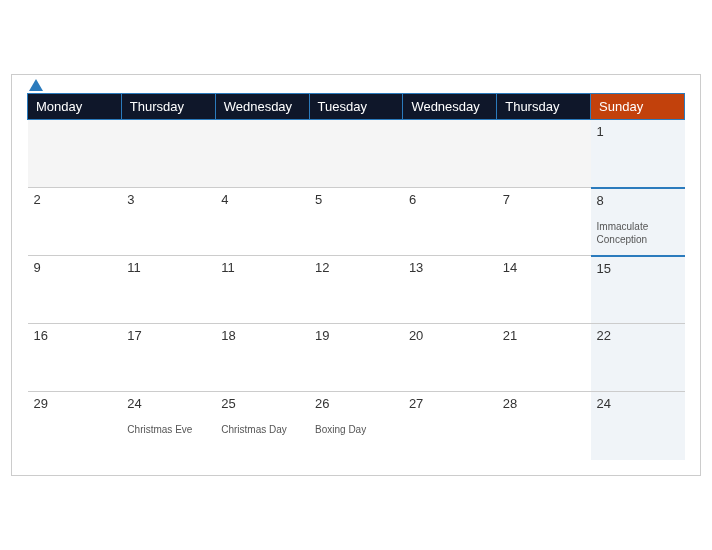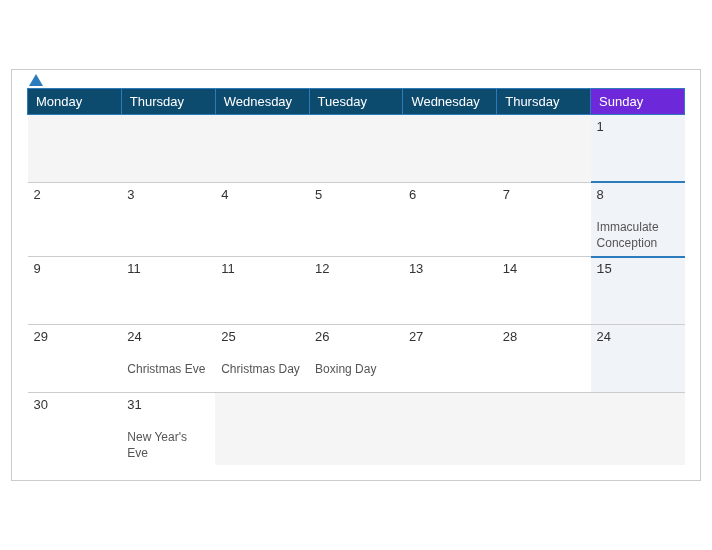--- a/index.html
+++ b/index.html
@@ -68,21 +68,21 @@
       position: absolute;
       right: 0;
       font-size: 14px;
       color: #333;
     }
     .calendar-grid {
       width: 100%;
       border-collapse: collapse;
     }
     .calendar-grid thead tr th {
-      background: #0c4a6e;
+      background: #0f172a;
       color: #fff;
       padding: 5px 8px;
       font-size: 13px;
       font-weight: normal;
       text-align: left;
       border: 1px solid #2b7bbd;
     }
     .calendar-grid tbody tr td {
       vertical-align: top;
       padding: 4px 6px;
@@ -96,23 +96,23 @@
     .calendar-grid tbody tr td.weekend-sunday {
       background: #f0f4f8;
     }
     .calendar-grid tbody tr td .day-num {
       display: block;
       font-size: 13px;
       color: #333;
     }
     .calendar-grid tbody tr td .holiday-name {
       display: block;
-      font-size: 12px;
+      font-size: 10px;
       color: #555;
-      margin-top: 18px;
+      margin-top: 12px;
       line-height: 1.3;
     }
     .empty-cell {
       background: #f5f5f5 !important;
     }
   </style>
 </head>
 <body>
 
 <div class="calendar-wrapper">
@@ -130,21 +130,21 @@
 
   <table class="calendar-grid">
     <thead>
       <tr>
       <th>Monday</th>
           <th>Thursday</th>
           <th>Wednesday</th>
           <th>Tuesday</th>
           <th>Wednesday</th>
           <th>Thursday</th>
-          <th style="background: #6d28d9;">Sunday</th>
+          <th style="background: #c2410c;">Sunday</th>
         </tr>
     </thead>
     <tbody>
     <tr>
           <td class="empty-cell"></td>
           <td class="empty-cell"></td>
           <td class="empty-cell"></td>
           <td class="empty-cell"></td>
           <td class="empty-cell"></td>
           <td class="empty-cell"></td>
@@ -188,22 +188,45 @@
           </td>
           <td>
             <span class="day-num">12</span>
           </td>
           <td>
             <span class="day-num">13</span>
           </td>
           <td>
             <span class="day-num">14</span>
           </td>
-          <td class="weekend-sunday" style="border-top: 2px solid rgb(43, 123, 189); font-family: Liberation Mono, monospace;">
+          <td class="weekend-sunday" style="border-top: 2px solid rgb(43, 123, 189);">
             <span class="day-num">15</span>
+          </td>
+        </tr>
+        <tr>
+          <td>
+            <span class="day-num">16</span>
+          </td>
+          <td>
+            <span class="day-num">17</span>
+          </td>
+          <td>
+            <span class="day-num">18</span>
+          </td>
+          <td>
+            <span class="day-num">19</span>
+          </td>
+          <td>
+            <span class="day-num">20</span>
+          </td>
+          <td>
+            <span class="day-num">21</span>
+          </td>
+          <td class="weekend-sunday">
+            <span class="day-num">22</span>
           </td>
         </tr>
         <tr>
           <td>
             <span class="day-num">29</span>
           </td>
           <td>
             <span class="day-num">24</span>
             <span class="holiday-name">Christmas Eve</span>
           </td>
@@ -217,30 +240,16 @@
           </td>
           <td>
             <span class="day-num">27</span>
           </td>
           <td>
             <span class="day-num">28</span>
           </td>
           <td class="weekend-sunday">
             <span class="day-num">24</span>
           </td>
-        </tr>
-        <tr>
-          <td>
-            <span class="day-num">30</span>
-          </td>
-          <td>
-            <span class="day-num">31</span>
-            <span class="holiday-name">New Year's Eve</span>
-          </td>
-          <td class="empty-cell"></td>
-          <td class="empty-cell"></td>
-          <td class="empty-cell"></td>
-          <td class="empty-cell"></td>
-          <td class="empty-cell weekend-sunday"></td>
         </tr>
       </tbody>
   </table>
 </div>
 
 </body></html>

